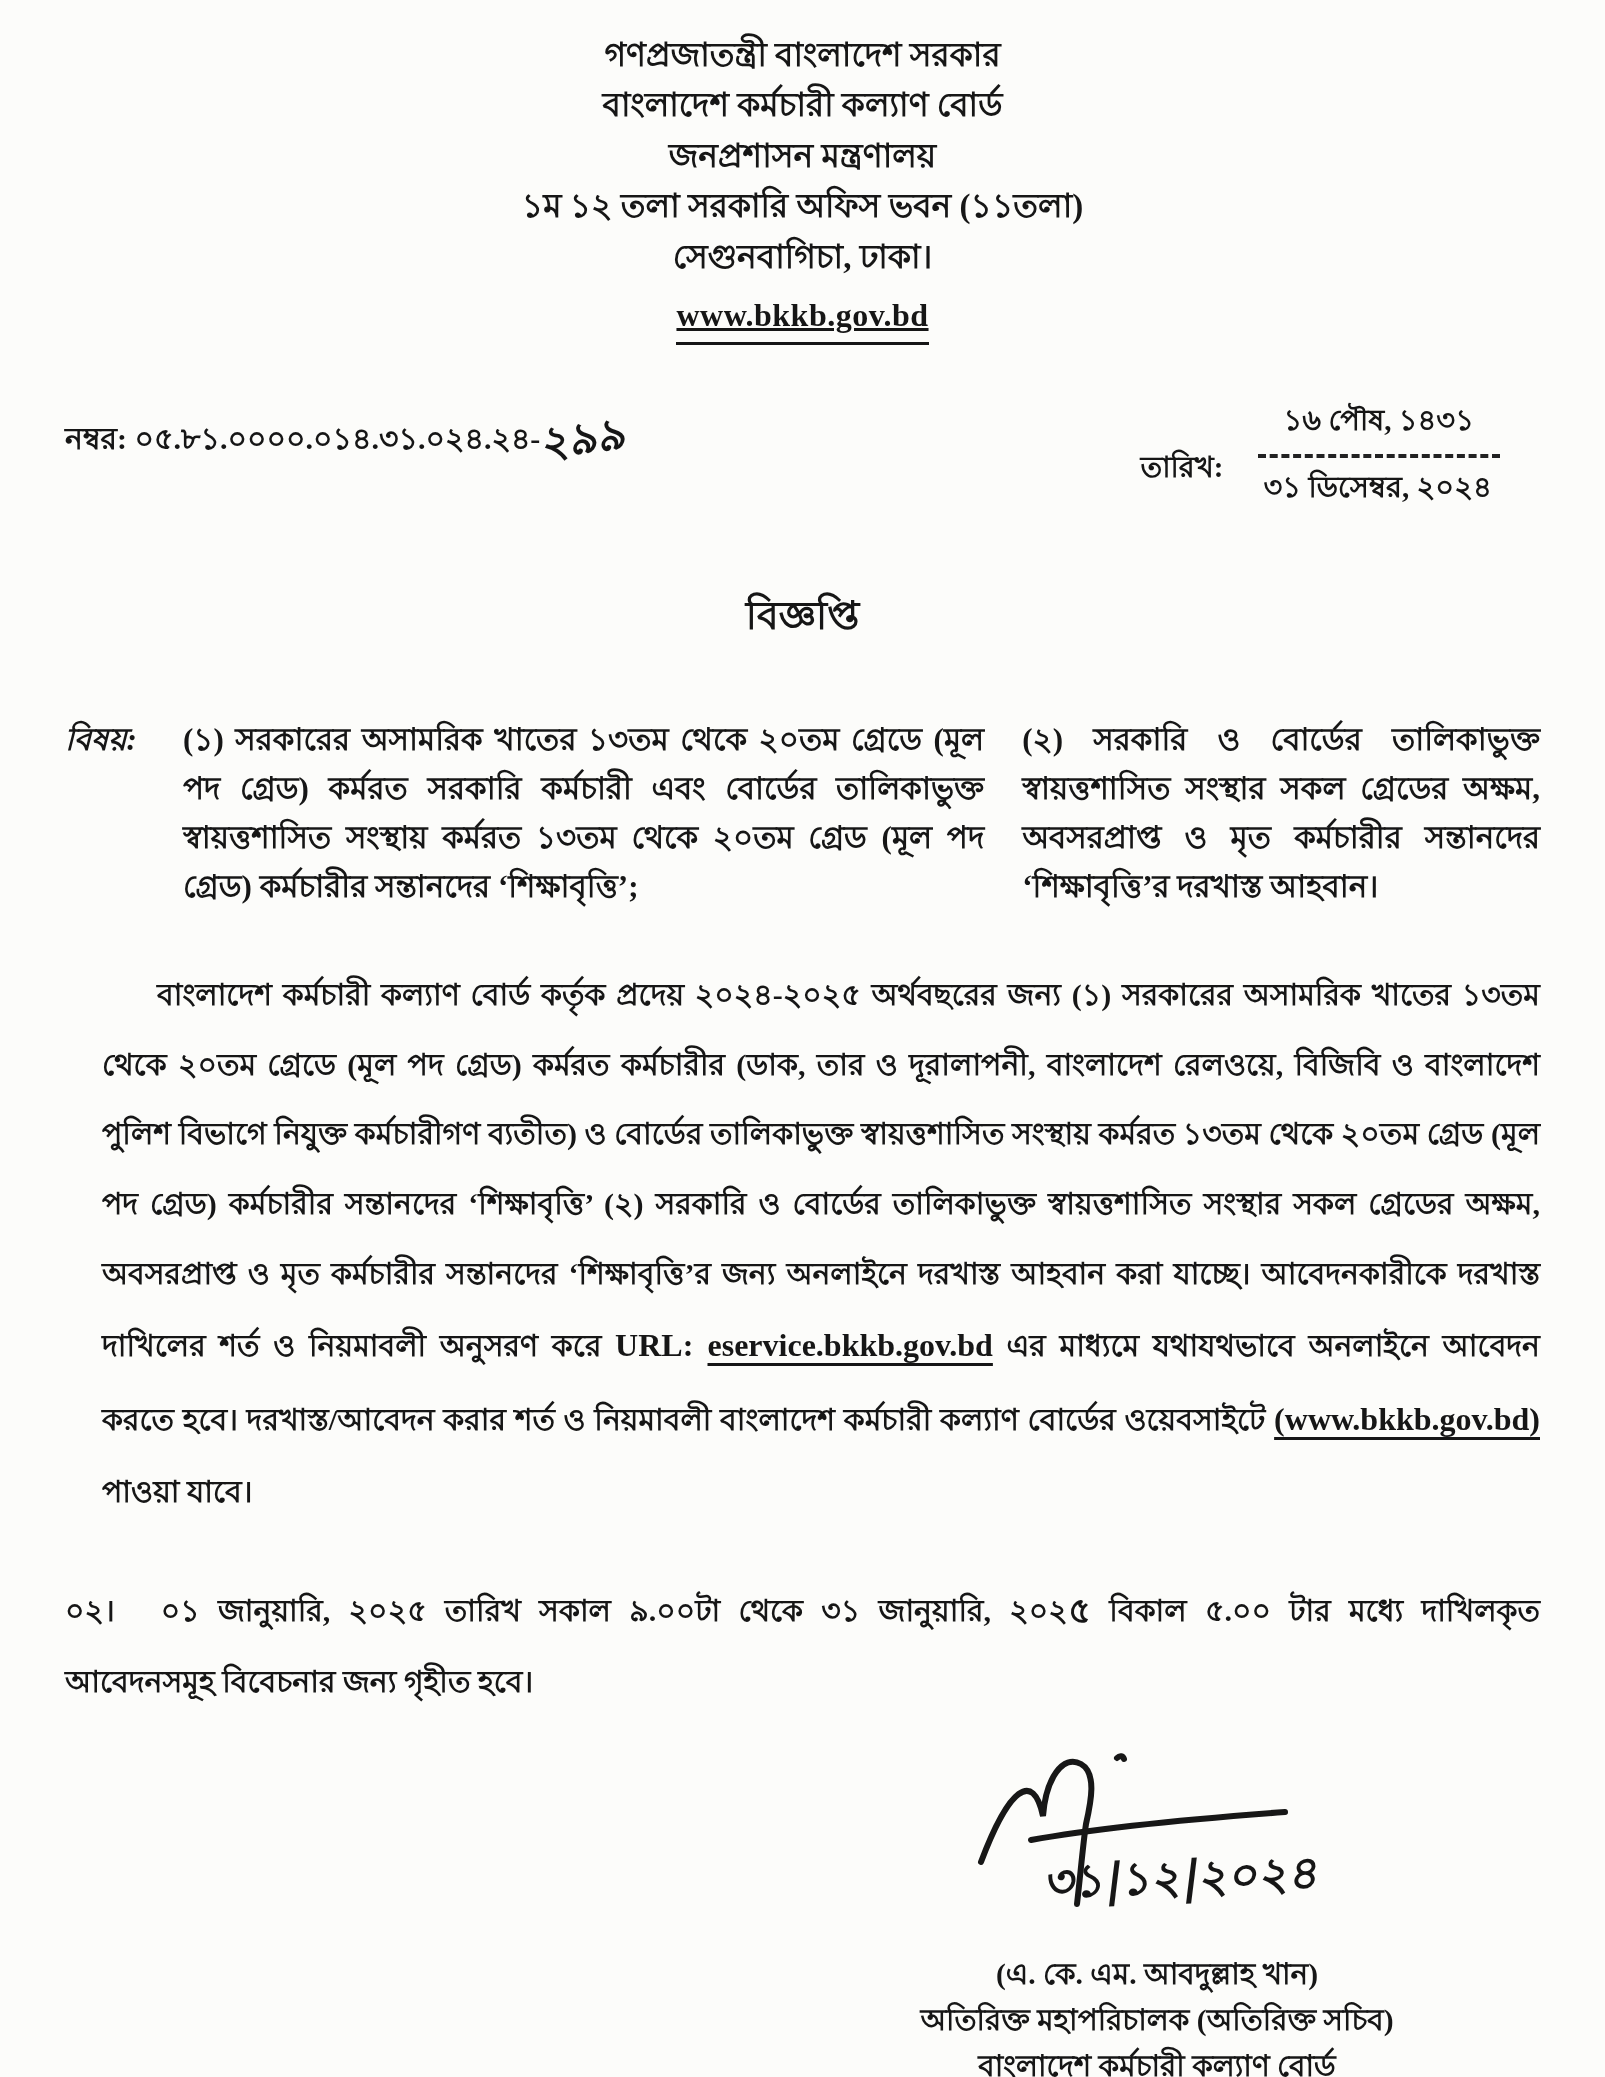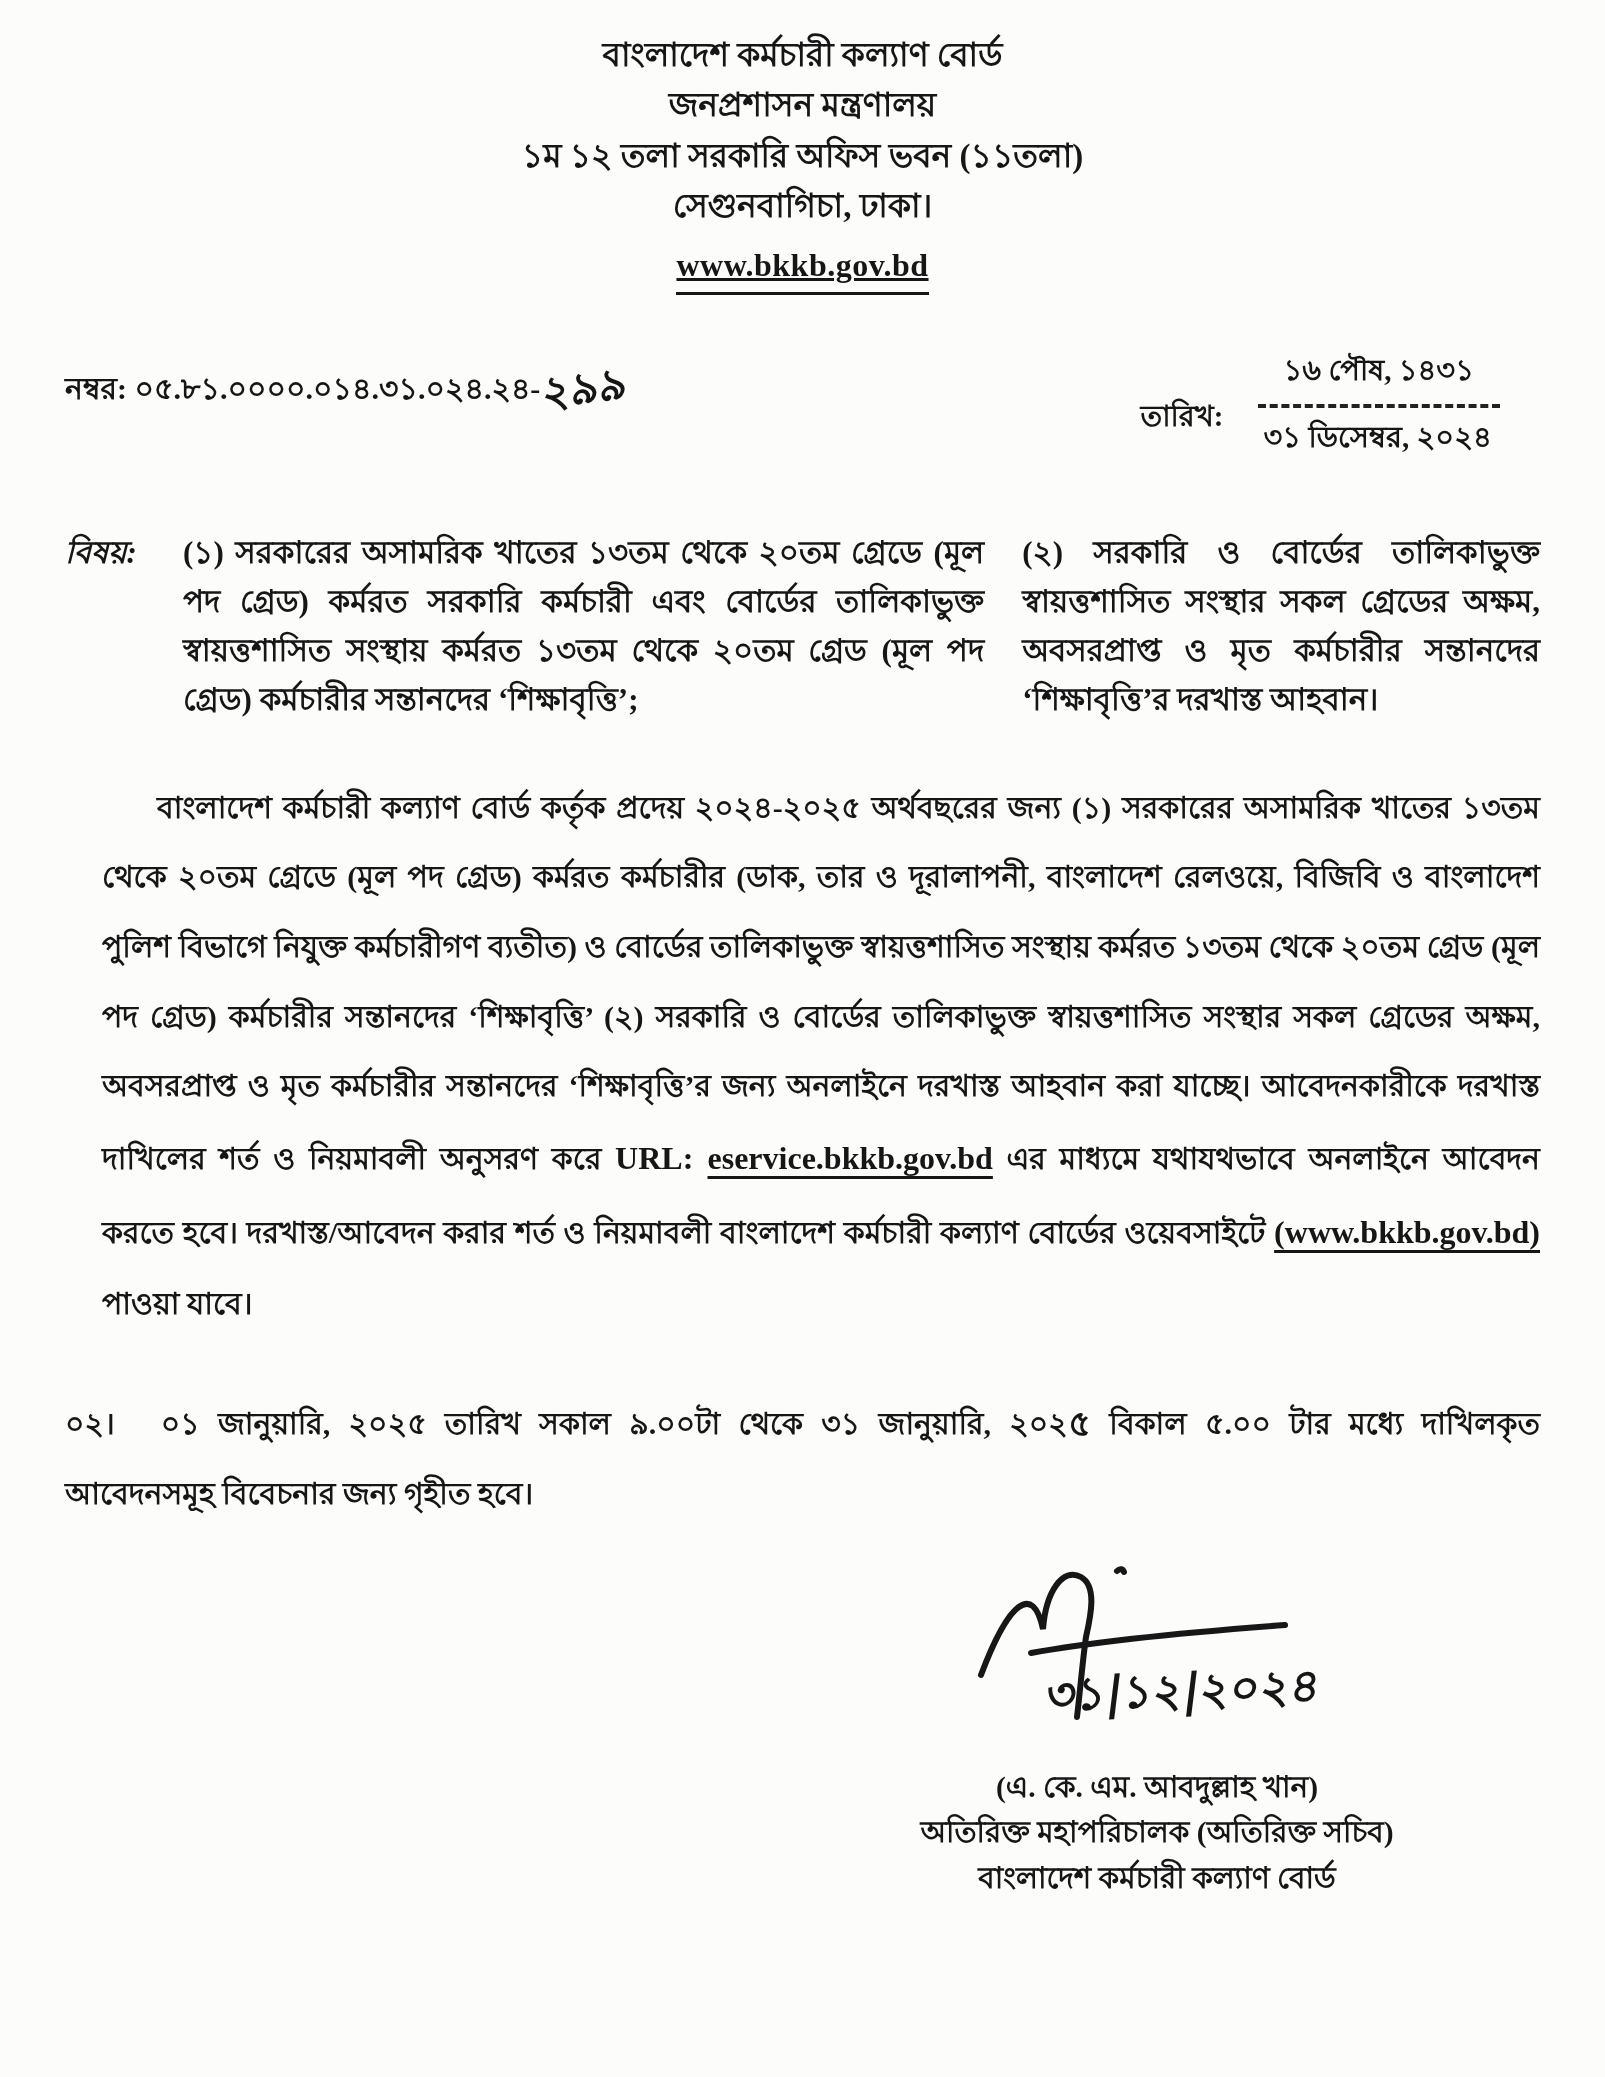--- a/index.html
+++ b/index.html
@@ -89,20 +89,21 @@
     white-space:nowrap;
   }
   .sig-line { white-space:nowrap; }
 </style>
 </head>
 <body>
 
 <div class="page">
 
   <div class="header">
+    <div class="hline">গণপ্রজাতন্ত্রী বাংলাদেশ সরকার</div>
     <div class="hline">বাংলাদেশ কর্মচারী কল্যাণ বোর্ড</div>
     <div class="hline">জনপ্রশাসন মন্ত্রণালয়</div>
     <div class="hline">১ম ১২ তলা সরকারি অফিস ভবন (১১তলা)</div>
     <div class="hline">সেগুনবাগিচা, ঢাকা।</div>
     <div class="website-line">
       <span class="website-underline latin">www.bkkb.gov.bd</span>
     </div>
   </div>
 
   <div class="ref-row">
@@ -112,20 +113,21 @@
     <div class="date-block">
       <div class="date-label">তারিখ:</div>
       <div class="date-stack">
         <div class="date-top">১৬ পৌষ, ১৪৩১</div>
         <div class="date-sep"></div>
         <div class="date-bottom">৩১ ডিসেম্বর, ২০২৪</div>
       </div>
     </div>
   </div>
 
+  <div class="notice-title">বিজ্ঞপ্তি</div>
 
   <div class="subject">
     <div class="subject-label">বিষয়:</div>
     <div class="subject-items">
       <div>(১) সরকারের অসামরিক খাতের ১৩তম থেকে ২০তম গ্রেডে (মূল পদ গ্রেড) কর্মরত সরকারি কর্মচারী এবং বোর্ডের তালিকাভুক্ত স্বায়ত্তশাসিত সংস্থায় কর্মরত ১৩তম থেকে ২০তম গ্রেড (মূল পদ গ্রেড) কর্মচারীর সন্তানদের ‘শিক্ষাবৃত্তি’;</div>
       <div>(২) সরকারি ও বোর্ডের তালিকাভুক্ত স্বায়ত্তশাসিত সংস্থার সকল গ্রেডের অক্ষম, অবসরপ্রাপ্ত ও মৃত কর্মচারীর সন্তানদের ‘শিক্ষাবৃত্তি’র দরখাস্ত আহবান।</div>
     </div>
   </div>
 
   <p class="body-para"><span>বাংলাদেশ কর্মচারী কল্যাণ বোর্ড কর্তৃক প্রদেয় ২০২৪-২০২৫ অর্থবছরের জন্য (১) সরকারের অসামরিক খাতের ১৩তম থেকে ২০তম গ্রেডে (মূল পদ গ্রেড) কর্মরত কর্মচারীর (ডাক, তার ও দূরালাপনী, বাংলাদেশ রেলওয়ে, বিজিবি ও বাংলাদেশ পুলিশ বিভাগে নিযুক্ত কর্মচারীগণ ব্যতীত) ও বোর্ডের তালিকাভুক্ত স্বায়ত্তশাসিত সংস্থায় কর্মরত ১৩তম থেকে ২০তম গ্রেড (মূল পদ গ্রেড) কর্মচারীর সন্তানদের ‘শিক্ষাবৃত্তি’ (২) সরকারি ও বোর্ডের তালিকাভুক্ত স্বায়ত্তশাসিত সংস্থার সকল গ্রেডের অক্ষম, অবসরপ্রাপ্ত ও মৃত কর্মচারীর সন্তানদের ‘শিক্ষাবৃত্তি’র জন্য অনলাইনে দরখাস্ত আহবান করা যাচ্ছে। আবেদনকারীকে দরখাস্ত দাখিলের শর্ত ও নিয়মাবলী অনুসরণ করে </span><span class="latin url-strong" style="text-decoration:none;">URL: </span><span class="latin url-strong">eservice.bkkb.gov.bd</span><span> এর মাধ্যমে যথাযথভাবে অনলাইনে আবেদন করতে হবে। দরখাস্ত/আবেদন করার শর্ত ও নিয়মাবলী বাংলাদেশ কর্মচারী কল্যাণ বোর্ডের ওয়েবসাইটে </span><span class="latin url-strong">(www.bkkb.gov.bd)</span><span> পাওয়া যাবে।</span></p>

